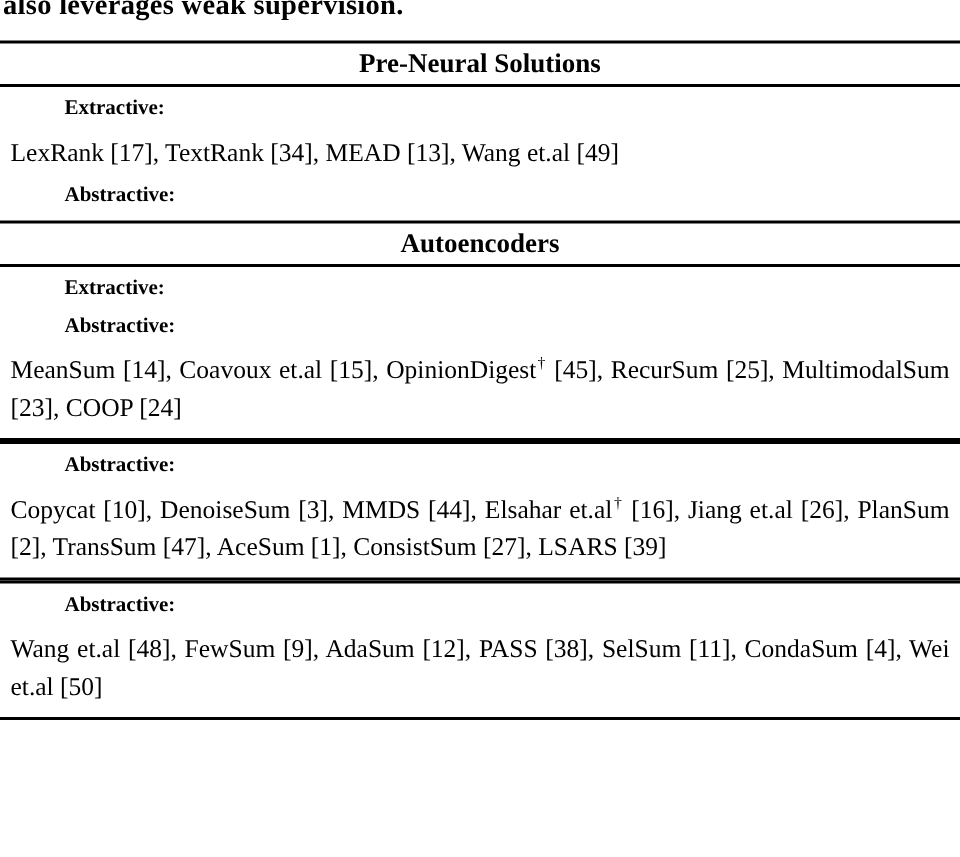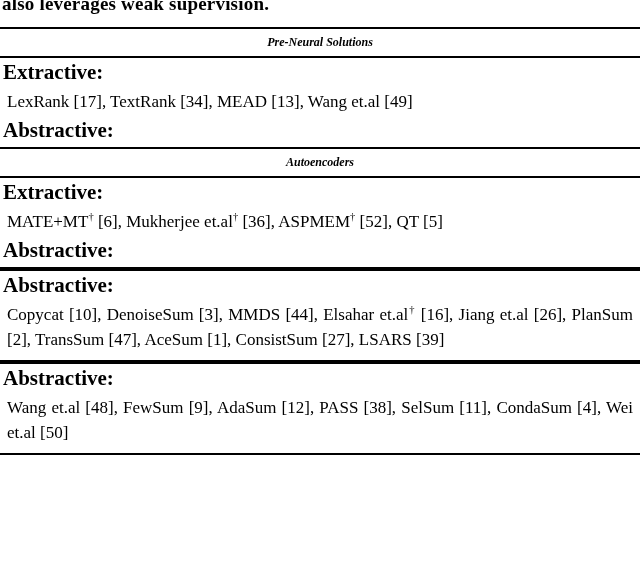--- a/index.html
+++ b/index.html
@@ -21,31 +21,31 @@
     letter-spacing: 0.2px;
   }
   .table { margin-top: 13px; }
   .rule {
     height: 2px;
     background: #000000;
   }
   .section-header {
     text-align: center;
     font-weight: bold;
-    font-size: 12px;
+    font-size: 18px;
     line-height: 23px;
     padding: 2px 0 2px;
-    font-style: italic;
   }
   .section-body { padding: 2px 0 4px; }
   .group-label {
     font-weight: bold;
-    font-size: 21px;
+    font-size: 14px;
     line-height: 25px;
     padding: 0 3px;
+    margin-left: 40px;
   }
   .group-items {
     font-size: 17px;
     line-height: 25px;
     margin: 4px;
     padding: 0 3px;
     text-align: justify;
   }
   .group-items sup {
     font-size: 0.62em;
@@ -76,24 +76,24 @@
       </div>
     </div>
 
     <div class="section">
       <div class="rule"></div>
       <div class="section-header">Autoencoders</div>
       <div class="rule"></div>
       <div class="section-body">
         <div class="group">
           <div class="group-label">Extractive:</div>
-          <p class="group-items">MATE+MT<sup>†</sup> [6], Mukherjee et.al<sup>†</sup> [36], ASPMEM<sup>†</sup> [52], QT [5]</p>
         </div>
         <div class="group">
           <div class="group-label">Abstractive:</div>
+          <p class="group-items">MeanSum [14], Coavoux et.al [15], OpinionDigest<sup>†</sup> [45], RecurSum [25], MultimodalSum [23], COOP [24]</p>
         </div>
       </div>
     </div>
 
     <div class="section">
       <div class="rule"></div>
       <div class="rule"></div>
       <div class="section-body">
         <div class="group">
           <div class="group-label">Abstractive:</div>

